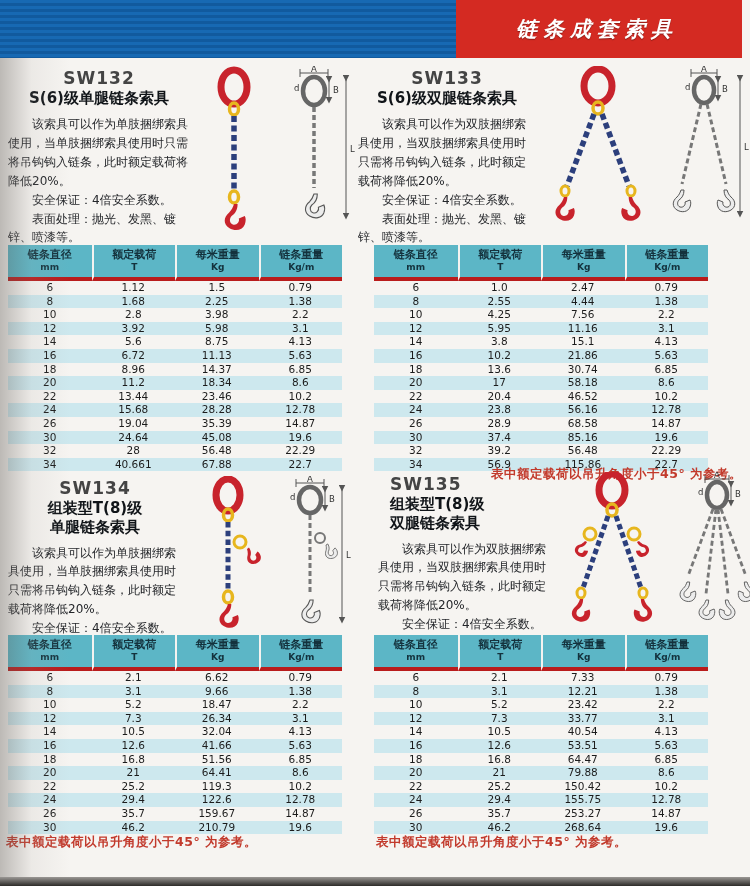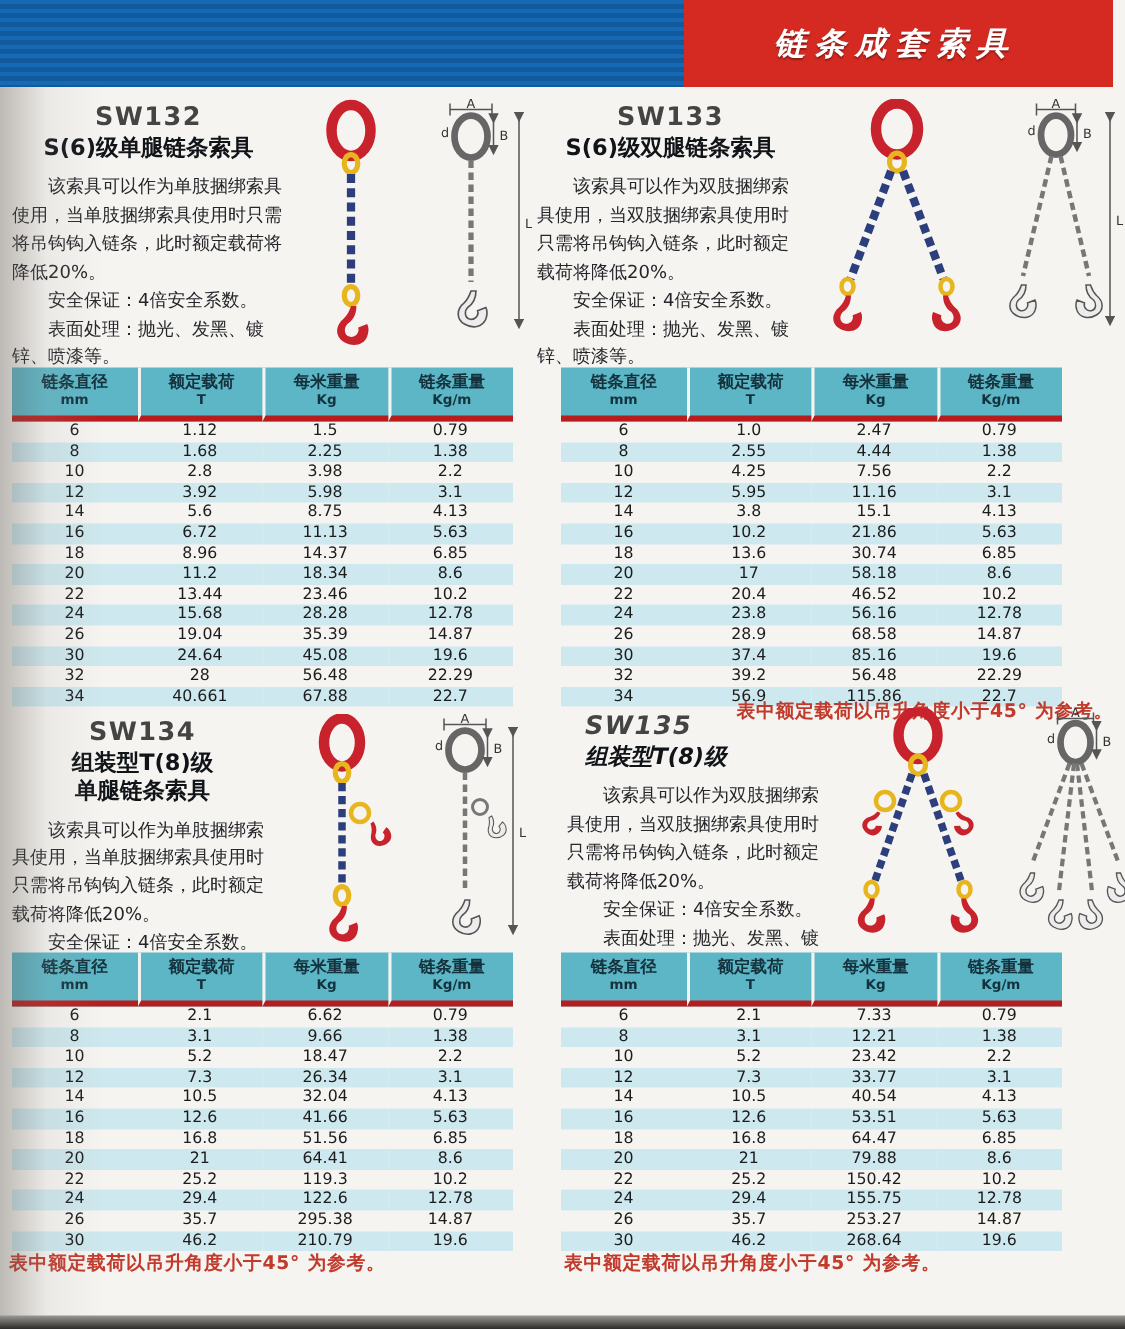--- a/index.html
+++ b/index.html
@@ -17,21 +17,21 @@
   .scan-shadow{position:absolute;left:0;top:58px;bottom:0;width:70px;pointer-events:none;
         background:linear-gradient(90deg,rgba(95,90,85,.38),rgba(160,155,150,.12) 45%,rgba(0,0,0,0));}
   .page-edge{position:absolute;left:0;bottom:0;width:750px;height:9px;
         background:linear-gradient(180deg,#9a9794,#2d2b29);}
   
   .product{position:absolute;display:flex;}
   .prod-text{flex:0 0 auto;}
   .prod-art{position:relative;flex:1 1 auto;}
   .model{font-size:17px;font-weight:700;color:#444;letter-spacing:1px;text-align:center;margin:2px 0 1px;}
   .subtitle{font-size:15px;font-weight:700;color:#101418;text-align:center;line-height:1.25;}
-  .left-align .model,.left-align .subtitle{text-align:left;padding-left:14px;font-style:italic;}
+  .left-align .model,.left-align .subtitle{text-align:left;padding-left:14px;}
   .desc{margin:7px 2px 0 2px;}
   .desc p{margin:0;font-size:12px;line-height:1.58;text-indent:2em;color:#24262a;}
   
   table.spec{position:absolute;width:334px;border-collapse:separate;border-spacing:0;table-layout:fixed;}
   table.spec th{background:#5cb6c6;color:#14323d;font-size:11px;font-weight:700;line-height:1.25;
         padding:3px 0 4px;border-left:2px solid #f5f3f0;border-bottom:4px solid #b91c1c;}
   table.spec th:first-child{border-left:none;margin-left:40px;}
   table.spec th .unit{display:block;font-size:9px;font-weight:700;}
   table.spec td{font-size:10.5px;text-align:center;height:13.6px;line-height:13.6px;
         padding:0;color:#1c1c1c;white-space:nowrap;}
@@ -376,20 +376,21 @@
         <line x1="62" y1="12" x2="62" y2="144" stroke="#555" stroke-width="1" marker-start="url(#arr)" marker-end="url(#arr)"></line>
         <text x="66" y="82">L</text>
       </svg>
     </div>
   </section>
 
   <section class="product left-align" style="left:376px;top:472px;width:370px;height:160px;">
     <div class="prod-text" style="width:180px;">
       <div class="model">SW135</div>
       <div class="subtitle">组装型T(8)级</div>
+      <div class="subtitle">双腿链条索具</div>
       <div class="desc">
         <p>该索具可以作为双肢捆绑索具使用，当双肢捆绑索具使用时只需将吊钩钩入链条，此时额定载荷将降低20%。</p>
         <p>安全保证：4倍安全系数。</p>
         <p>表面处理：抛光、发黑、镀锌、喷漆等。</p>
       </div>
     </div>
     <div class="prod-art">
 
       <svg class="art-svg" style="left:0px;" width="112" height="158" viewBox="0 0 112 158">
         <ellipse cx="56" cy="18" rx="13" ry="16" fill="none" stroke="#c8232c" stroke-width="7"></ellipse>
@@ -495,21 +496,21 @@
         </tr>
         <tr>
           <td>24</td>
           <td>29.4</td>
           <td>122.6</td>
           <td>12.78</td>
         </tr>
         <tr>
           <td>26</td>
           <td>35.7</td>
-          <td>295.38</td>
+          <td>159.67</td>
           <td>14.87</td>
         </tr>
         <tr>
           <td>30</td>
           <td>46.2</td>
           <td>210.79</td>
           <td>19.6</td>
         </tr>
       </tbody>
   </table>

